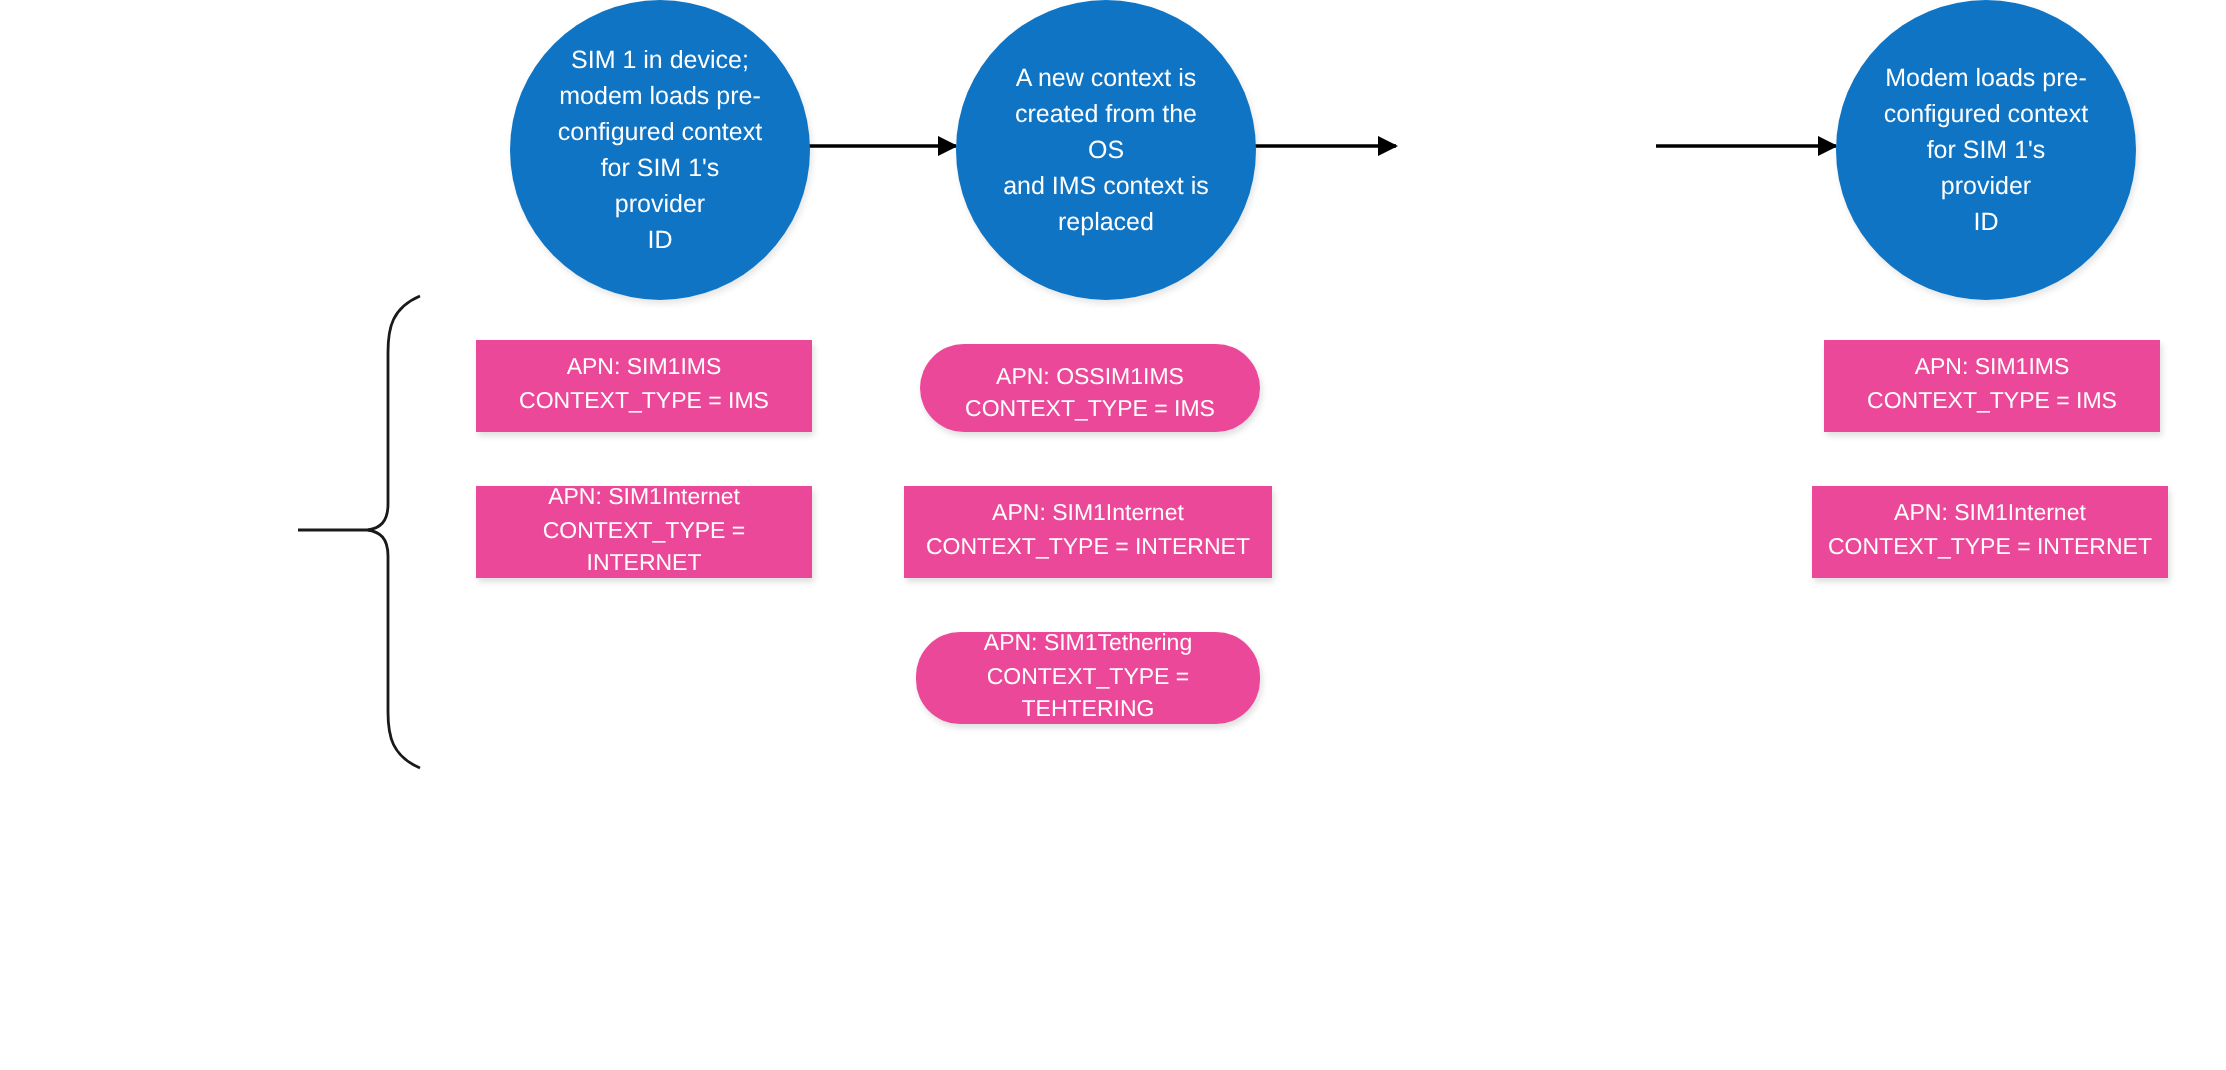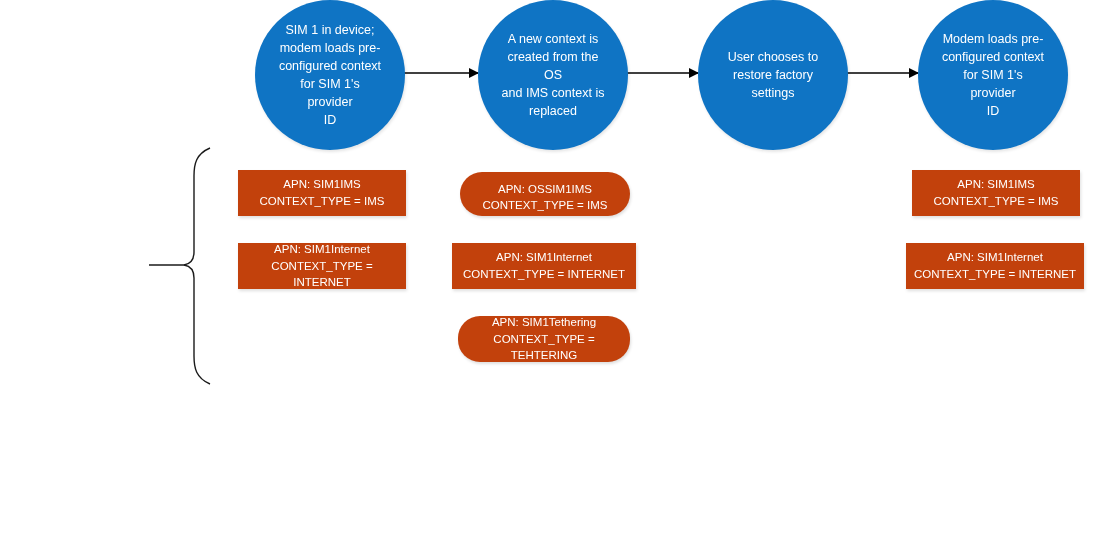--- a/index.html
+++ b/index.html
@@ -38,21 +38,21 @@
     box-shadow: 1px 2px 3px rgba(0,0,0,0.10);
   }
   .circle-text {
     display: block;
     white-space: pre-line;
   }
 
   
   .ctx-box {
     position: absolute;
-    background: #c2410c;
+    background: #ec4899;
     color: #ffffff;
     display: flex;
     align-items: center;
     justify-content: center;
     text-align: center;
     font-size: 11.5px;
     line-height: 1.45;
     box-sizing: border-box;
     padding: 2px 6px;
     box-shadow: 1px 2px 3px rgba(0,0,0,0.13);
@@ -145,25 +145,20 @@
 ID</span>
   </div>
 
   <div class="circle" style="left:478px; top:0px;">
     <span class="circle-text">A new context is
 created from the OS
 and IMS context is
 replaced</span>
   </div>
 
-  <div class="circle" style="left:698px; top:0px;">
-    <span class="circle-text">User chooses to
-restore factory
-settings</span>
-  </div>
 
   <div class="circle" style="left:918px; top:0px;">
     <span class="circle-text">Modem loads pre-
 configured context
 for SIM 1's provider
 ID</span>
   </div>
 
   <div class="ctx-box" style="left:238px; top:170px; width:168px; height:46px;">
     <span class="ctx-text">APN: SIM1IMS

